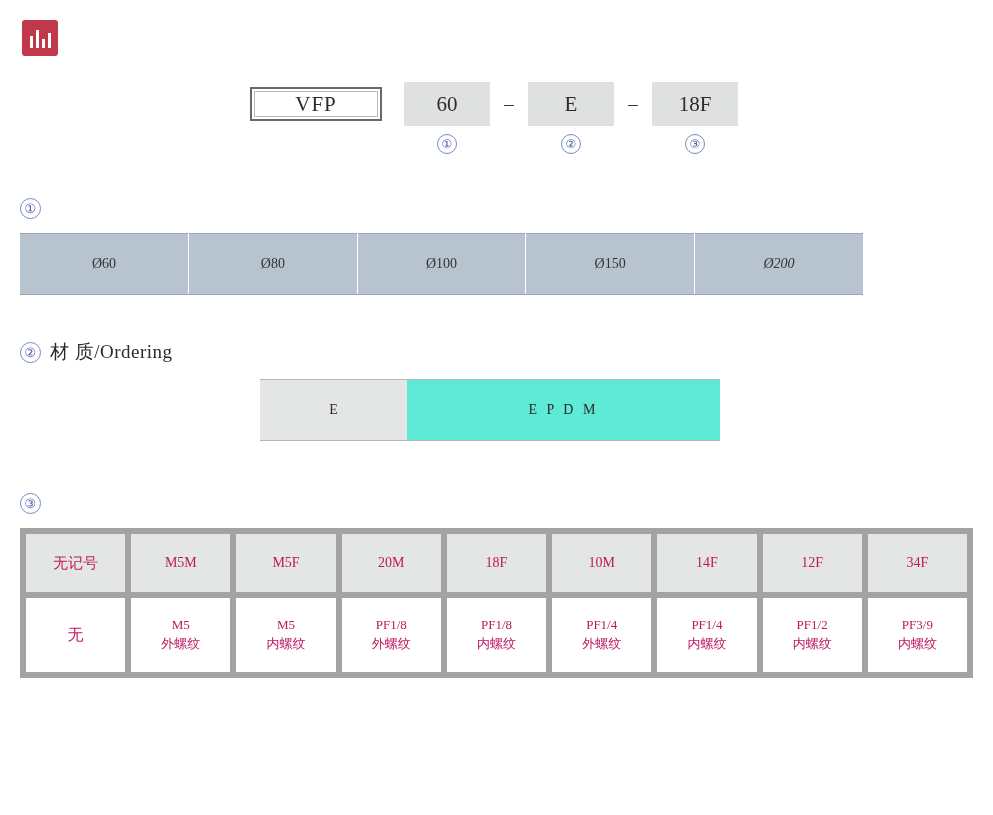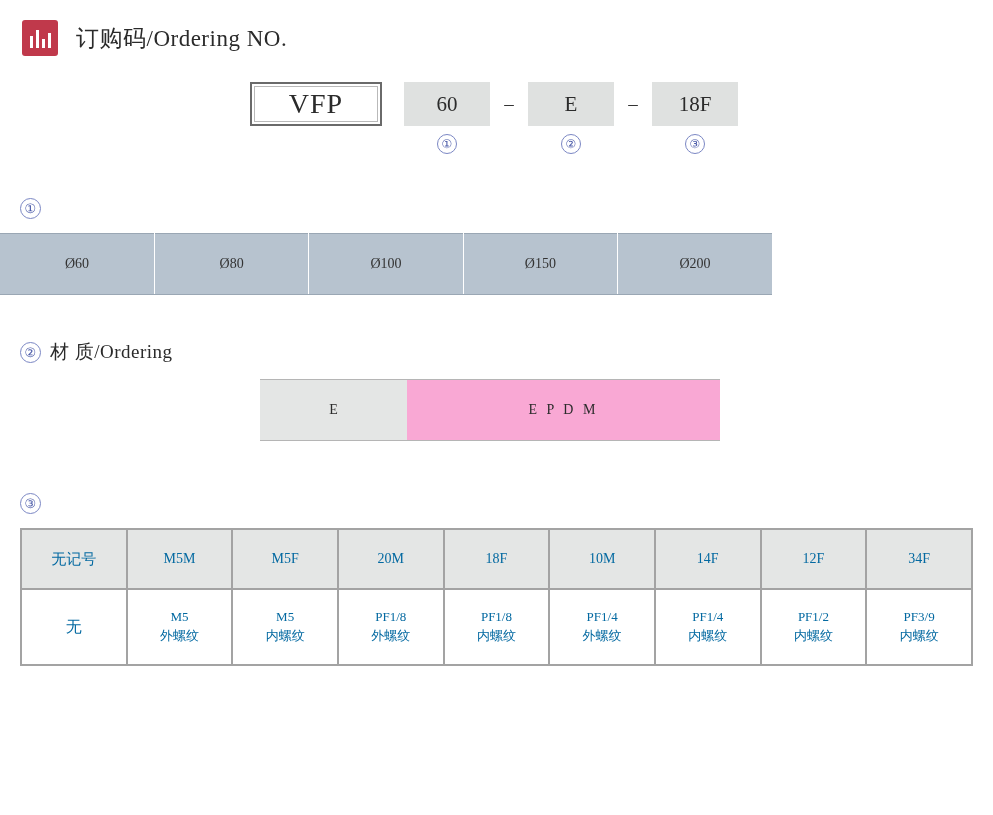--- a/index.html
+++ b/index.html
@@ -53,27 +53,27 @@
   
   .code-row {
     display: flex;
     align-items: center;
     justify-content: flex-start;
     margin-top: 26px;
     padding-left: 250px;
   }
   .code-main {
     width: 132px;
-    height: 44px;
+    height: 34px;
     border: 2px solid #6a6a6a;
     background: #ffffff;
     display: flex;
     align-items: center;
     justify-content: center;
-    font-size: 28px;
+    font-size: 21px;
     letter-spacing: 1px;
     box-shadow: inset 0 0 0 2px #ffffff, inset 0 0 0 3px #b9b9b9;
     box-sizing: border-box;
   }
   .code-cell {
     height: 44px;
     background: #dfe1e0;
     display: flex;
     align-items: center;
     justify-content: center;
@@ -136,36 +136,37 @@
 
   
   .tbl {
     border-collapse: collapse;
     table-layout: fixed;
     font-family: "Liberation Serif", serif;
   }
 
   
   .tbl-pad {
-    width: 772px;
+    width: 843px;
+    margin-left: 20px;
     margin-top: 14px;
   }
   .tbl-pad td {
     background: #b7c3cf;
     border-left: 1px solid #ffffff;
     border-right: 1px solid #ffffff;
     border-top: 1px solid #9aa7b4;
     border-bottom: 1px solid #9aa7b4;
     height: 58px;
     text-align: center;
     font-size: 14px;
     color: #333333;
   }
   .tbl-pad td:first-child { border-left: none; }
-  .tbl-pad td:last-child { border-right: none; }
+  .tbl-pad td:last-child { border-right: none; font-style: italic; }
 
   
   .tbl-mat {
     width: 460px;
     margin-left: 260px;
     margin-top: 14px;
   }
   .tbl-mat td {
     height: 58px;
     text-align: center;
@@ -173,35 +174,35 @@
     letter-spacing: 3px;
     border-top: 1px solid #b5b5b5;
     border-bottom: 1px solid #b5b5b5;
   }
   .tbl-mat td.key {
     background: #e4e6e5;
     width: 145px;
     letter-spacing: 0;
   }
   .tbl-mat td.val {
-    background: #f9a8d4;
+    background: #5eead4;
     margin-left: 7px;
   }
 
   
   .tbl-conn {
     width: 953px;
     margin-left: 20px;
     margin-top: 14px;
   }
   .tbl-conn td {
-    border: 2px solid #a3a3a3;
+    border: 6px solid #a3a3a3;
     text-align: center;
     font-size: 13px;
-    color: #0369a1;
+    color: #be185d;
   }
   .tbl-conn tr.head td {
     background: #e4e6e5;
     height: 56px;
     font-size: 14px;
   }
   .tbl-conn tr.head td.first {
     font-size: 15px;
   }
   .tbl-conn tr.body td {
@@ -219,21 +220,20 @@
 </head>
 <body>
 
 <div class="header">
   <div class="header-icon">
     <span class="bar b1"></span>
     <span class="bar b2"></span>
     <span class="bar b3"></span>
     <span class="bar b4"></span>
   </div>
-  <div class="header-title">订购码/Ordering NO.</div>
 </div>
 
 <div class="code-row">
   <div class="code-main">VFP</div>
   <div class="code-cell cell-1">60</div>
   <div class="dash">–</div>
   <div class="code-cell cell-2">E</div>
   <div class="dash">–</div>
   <div class="code-cell cell-3">18F</div>
 </div>

